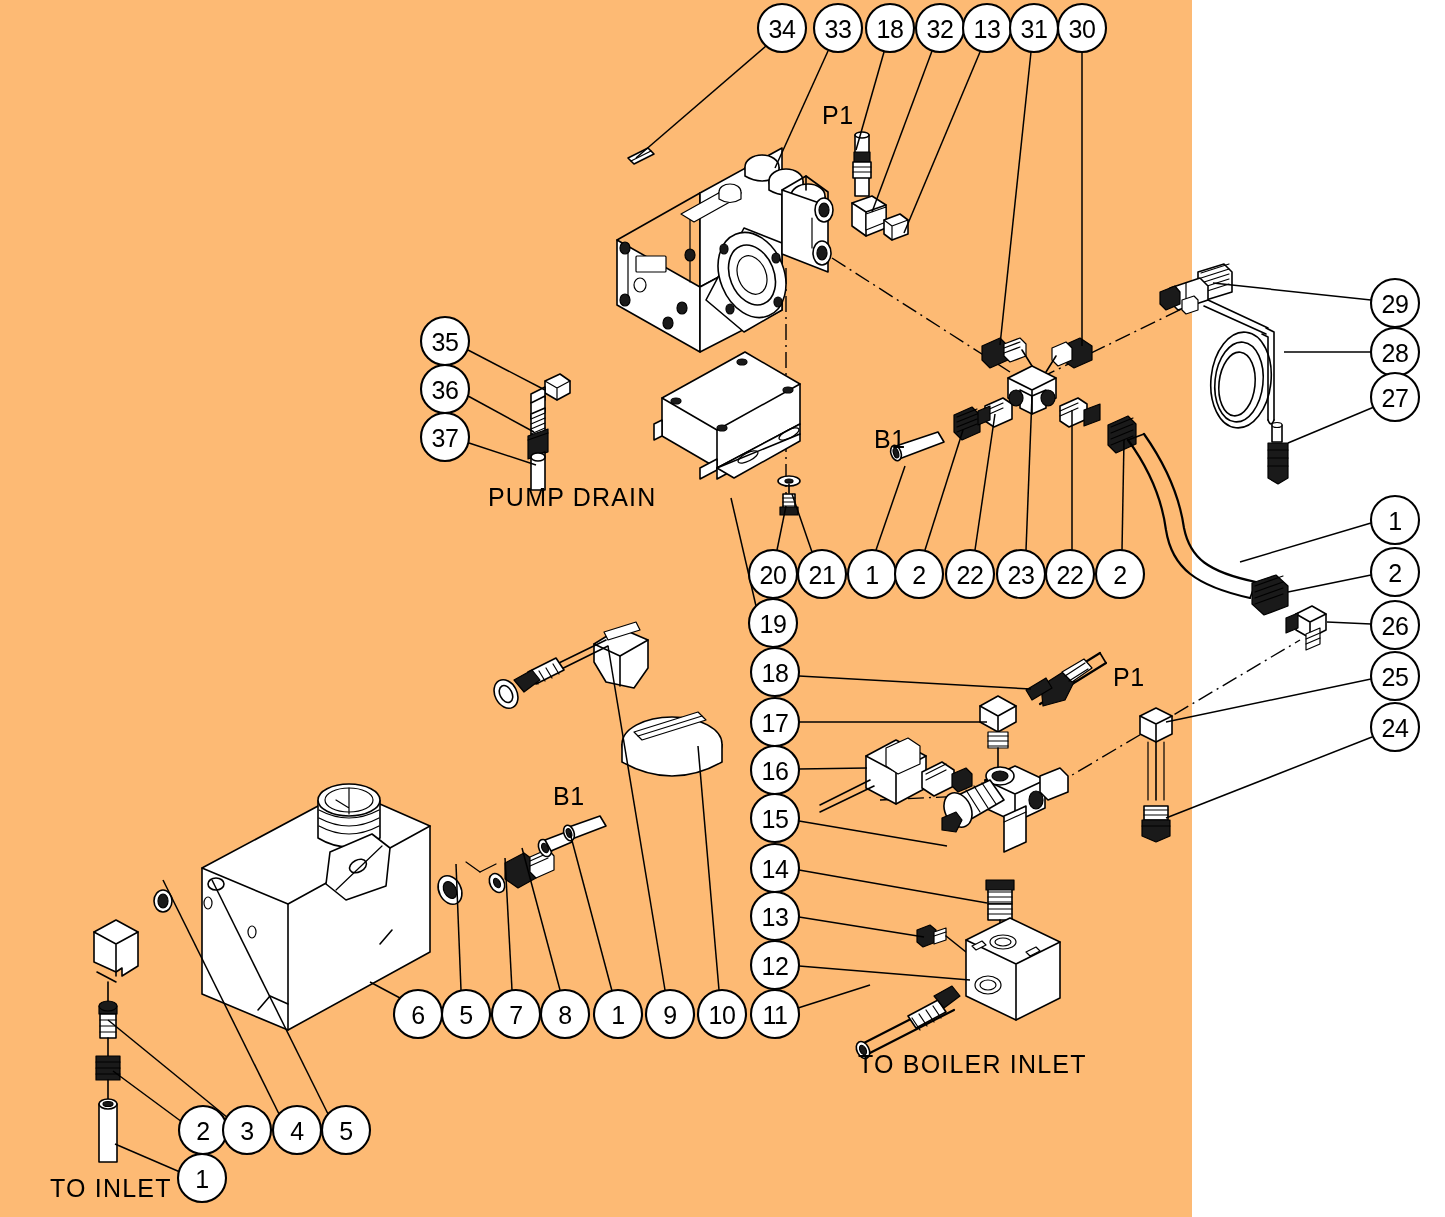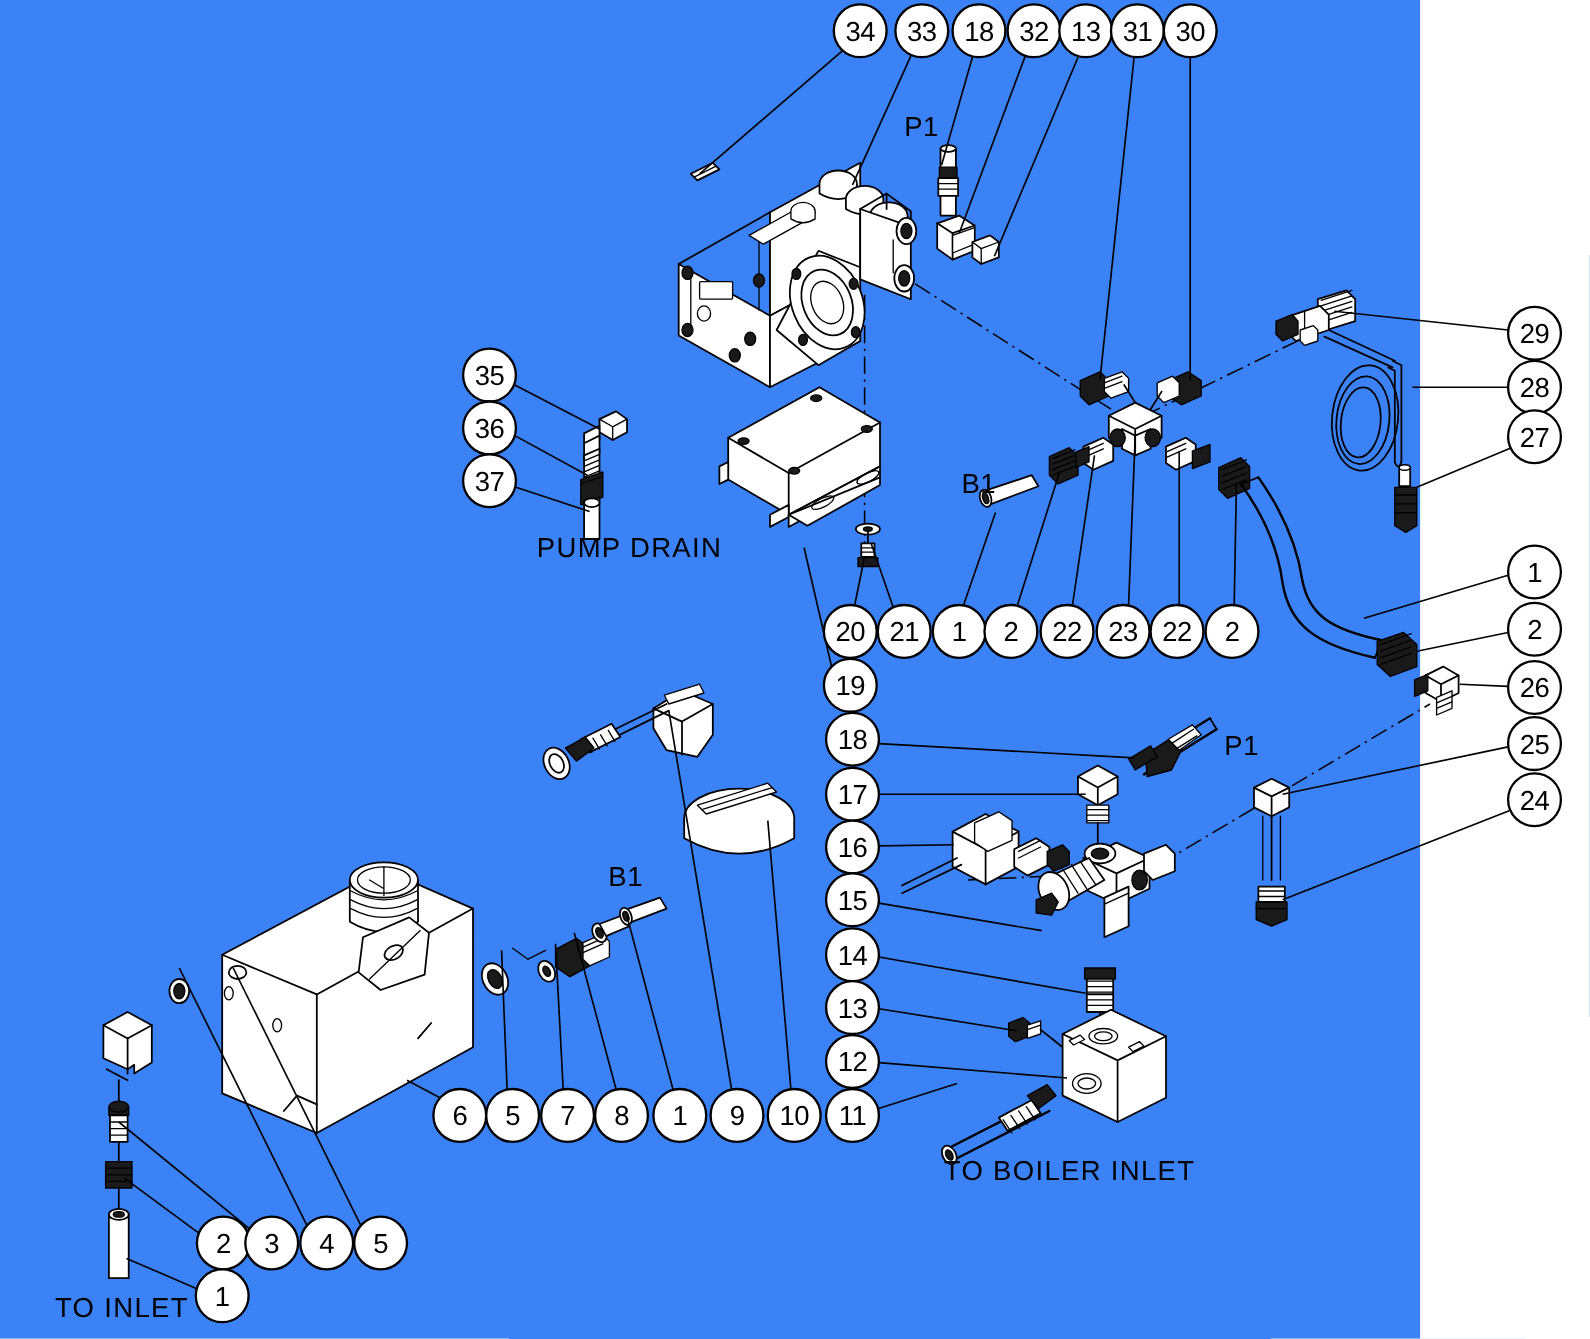--- a/index.html
+++ b/index.html
@@ -1,18 +1,18 @@
 <!DOCTYPE html>
 <html><head>
 <meta charset="utf-8">
 <style>
   html,body{margin:0;padding:0;background:#ffffff;}
   body{width:1445px;height:1217px;overflow:hidden;
        font-family:"Liberation Sans","DejaVu Sans",sans-serif;}
-  #sheet{position:relative;width:1291px;height:1217px;background:#3b82f6;}
+  #sheet{position:relative;width:1192px;height:1217px;background:#fdba74;}
   svg{display:block;}
   .ln{fill:none;stroke:#000;stroke-width:1.6;stroke-linecap:round;stroke-linejoin:round;}
   .ln-t{fill:none;stroke:#000;stroke-width:1.2;stroke-linecap:round;stroke-linejoin:round;}
   .ln-h{fill:none;stroke:#000;stroke-width:2.2;stroke-linecap:round;stroke-linejoin:round;}
   .leader{fill:none;stroke:#000;stroke-width:1.5;}
   .cl{fill:none;stroke:#000;stroke-width:1.4;stroke-dasharray:16 5 2 5;}
   .wht{fill:#ffffff;stroke:#000;stroke-width:1.6;stroke-linejoin:round;}
   .wht-t{fill:#ffffff;stroke:#000;stroke-width:1.2;stroke-linejoin:round;}
   .blk{fill:#1a1a1a;stroke:#000;stroke-width:1.2;stroke-linejoin:round;}
   .balloon-c{fill:#ffffff;stroke:#000;stroke-width:2.1;}

